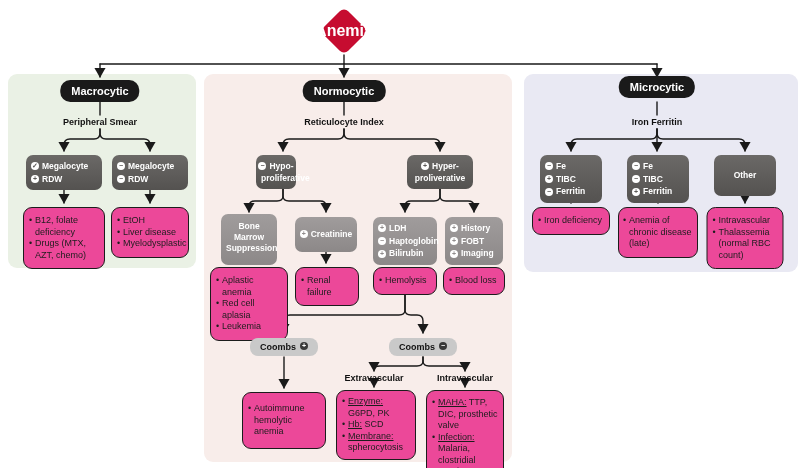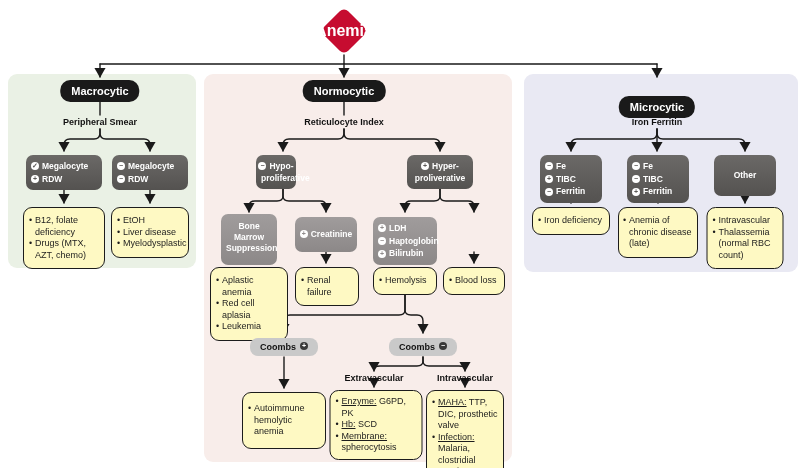--- a/index.html
+++ b/index.html
@@ -28,21 +28,21 @@
     font-weight:bold;font-size:8.5px;line-height:1.3;border-radius:7px;
     padding:5px 5px;transform:translateX(-50%);}
   .gbox.mid{background:linear-gradient(180deg,var(--mid1),var(--mid2));}
   .gbox.ctr{text-align:center;}
   .crit{display:flex;align-items:center;line-height:1.25;padding:1px 0;}
   .crit.ctr{justify-content:center;}
   .cicon{display:inline-flex;align-items:center;justify-content:center;flex:none;
     width:8px;height:8px;border-radius:50%;background:#fff;color:#5c5a58;
     font-size:7px;line-height:8px;font-weight:bold;margin-right:3px;}
   .gbox.mid .cicon{color:#908c8c;}
-  .obox{background:#fef9c3;border:1.5px solid #1c1c1c;border-radius:9px;color:#1d1d1d;
+  .obox{background:#ec4899;border:1.5px solid #1c1c1c;border-radius:9px;color:#1d1d1d;
     font-size:9px;line-height:1.28;padding:7px 4px 7px 5px;transform:translateX(-50%);}
   .li{position:relative;padding-left:6px;}
   .li::before{content:"\2022";position:absolute;left:0;}
   .u{text-decoration:underline;}
   .coombs{background:var(--coombs);border-radius:8px;color:#111;font-size:9px;
     font-weight:bold;padding:4px 10px;transform:translateX(-50%);
     display:flex;white-space:nowrap;}
   .coombs .cicon{background:#3a3a3a;color:#fff;margin:0 0 0 4px;}
 </style>
 </head>
@@ -176,20 +176,34 @@
     </div>
     <div class="crit">
       <span class="cicon">−</span>
       <span>Haptoglobin</span>
     </div>
     <div class="crit">
       <span class="cicon">+</span>
       <span>Bilirubin</span>
     </div>
   </div>
+  <div class="node gbox mid" style="left:474px;top:217px;width:58px;">
+    <div class="crit">
+      <span class="cicon">+</span>
+      <span>History</span>
+    </div>
+    <div class="crit">
+      <span class="cicon">+</span>
+      <span>FOBT</span>
+    </div>
+    <div class="crit">
+      <span class="cicon">+</span>
+      <span>Imaging</span>
+    </div>
+  </div>
 
   <div class="node obox" style="left:249px;top:267px;width:78px;">
     <div class="li">Aplastic anemia</div>
     <div class="li">Red cell aplasia</div>
     <div class="li">Leukemia</div>
   </div>
   <div class="node obox" style="left:405px;top:267px;width:64px;">
     <div class="li">Hemolysis</div>
   </div>
   <div class="node obox" style="left:327px;top:267px;width:64px;">
@@ -208,31 +222,31 @@
     <span class="cicon">−</span>
   </div>
 
   <div class="node obox" style="left:284px;top:392px;width:84px;padding-top:10px;padding-bottom:10px;">
     <div class="li">Autoimmune hemolytic anemia</div>
   </div>
 
   <div class="node tlabel" style="left:374px;top:378px;">Extravascular</div>
   <div class="node tlabel" style="left:465px;top:378px;">Intravascular</div>
 
-  <div class="node obox" style="left:376px;top:390px;width:93px;padding-top:5px;padding-bottom:5px;">
+  <div class="node obox" style="left:376px;top:390px;width:80px;padding-top:5px;padding-bottom:5px;">
     <div class="li"><span class="u">Enzyme:</span><span> G6PD, PK</span></div>
     <div class="li"><span class="u">Hb:</span><span> SCD</span></div>
     <div class="li"><span class="u">Membrane:</span><span> spherocytosis</span></div>
   </div>
   <div class="node obox" style="left:465px;top:390px;width:78px;padding-top:6px;padding-bottom:6px;">
     <div class="li"><span class="u">MAHA:</span><span> TTP, DIC, prosthetic valve</span></div>
     <div class="li"><span class="u">Infection:</span><span> Malaria, clostridial sepsis</span></div>
   </div>
 
-  <div class="node hdr" style="left:657px;top:96px;">Microcytic</div>
+  <div class="node hdr" style="left:657px;top:76px;">Microcytic</div>
   <div class="node tlabel" style="left:657px;top:122px;">Iron Ferritin</div>
 
   <div class="node gbox" style="left:571px;top:155px;width:62px;">
     <div class="crit">
       <span class="cicon">−</span>
       <span>Fe</span>
     </div>
     <div class="crit">
       <span class="cicon">+</span>
       <span>TIBC</span>

